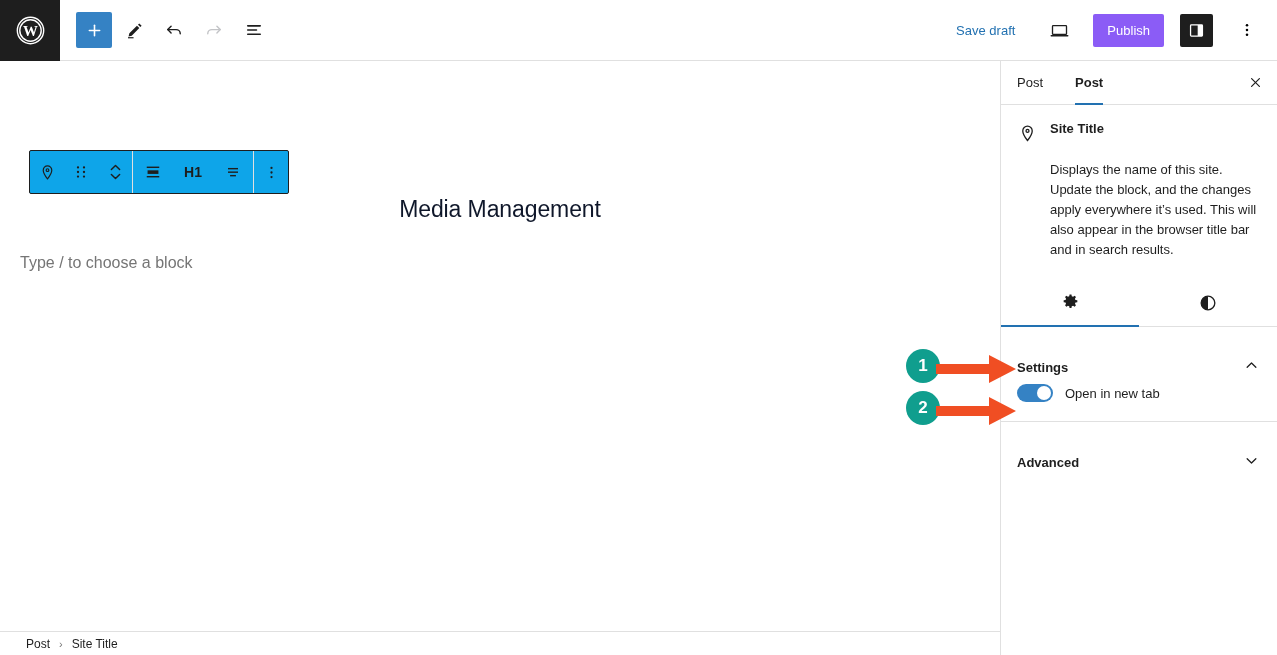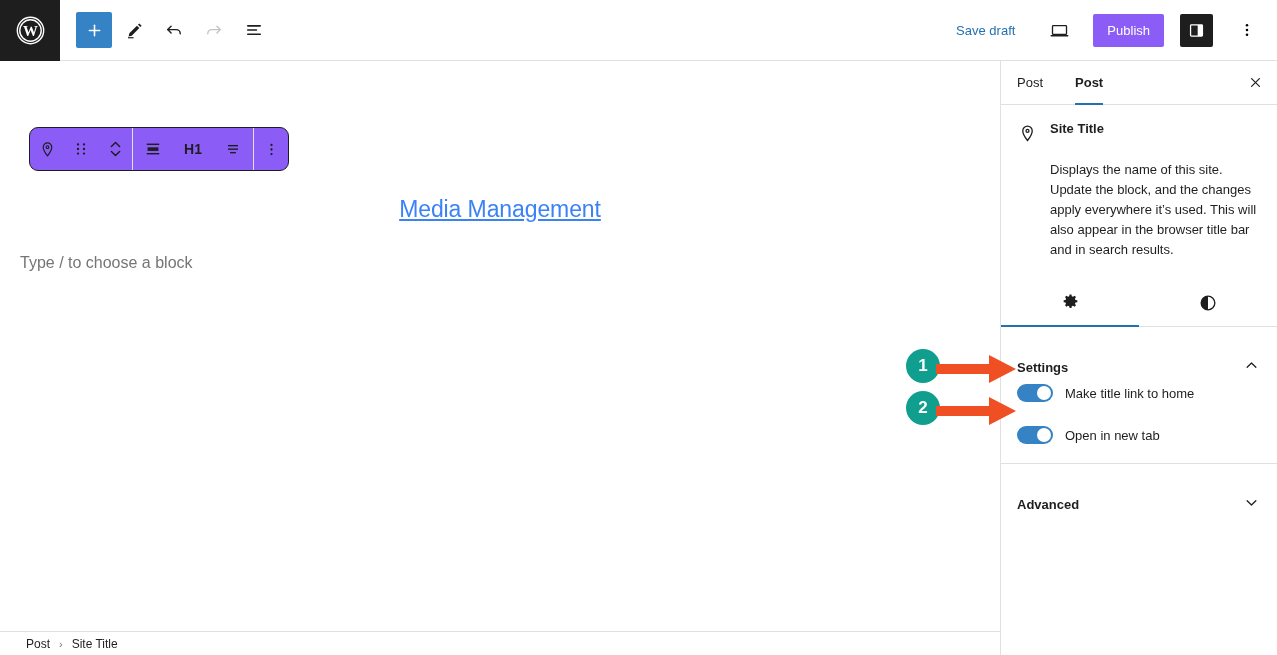--- a/index.html
+++ b/index.html
@@ -62,39 +62,39 @@
     cursor: pointer; display: flex; align-items: center; justify-content: center;
   }
 
   
   .canvas {
     position: absolute; left: 0; top: 61px;
     width: 1000px; height: 570px;
     background: #fff; overflow: hidden;
   }
   .block-toolbar {
-    position: absolute; left: 29px; top: 66px;
+    position: absolute; left: 29px; top: 89px;
     height: 44px; display: flex; align-items: stretch;
-    background: #8b5cf6; border: 1px solid #1e1e1e;
-    border-radius: 9px;
+    background: #0ea5e9; border: 1px solid #1e1e1e;
+    border-radius: 2px;
   }
   .bt-group { display: flex; align-items: center; }
   .bt-sep { width: 1px; background: #e0e0e0; margin: 0; }
   .bt-btn {
     width: 34px; height: 42px; border: none; background: none;
     display: flex; align-items: center; justify-content: center;
     cursor: pointer; color: #1e1e1e; padding: 0;
   }
   .bt-btn.wide { width: 40px; }
   .bt-h1 { font-size: 14px; font-weight: 700; font-family: inherit; }
 
   .post-title {
     position: absolute; left: 0; top: 135px; width: 1000px;
-    text-align: center; font-size: 23px; color: #3b82f6;
-    font-weight: 400; letter-spacing: -0.1px; text-decoration: underline;
+    text-align: center; font-size: 23px; color: #0f172a;
+    font-weight: 400; letter-spacing: -0.1px;
   }
   .block-placeholder {
     position: absolute; left: 20px; top: 193px;
     font-size: 16px; color: #757575;
   }
 
   
   .breadcrumb-bar {
     position: absolute; left: 0; top: 631px;
     width: 1000px; height: 24px;
@@ -376,26 +376,20 @@
 
     <button class="panel-header">
       <span class="panel-title">Settings</span>
       <span class="panel-chevron">
         <svg width="19" height="19" viewBox="0 0 24 24" fill="none" stroke="currentColor" stroke-width="1.6" stroke-linecap="round" stroke-linejoin="round">
           <path d="M6.5 14.2L12 8.8l5.5 5.4"></path>
         </svg>
       </span>
     </button>
 
-    <div class="toggle-row">
-      <button class="toggle">
-        <span class="knob"></span>
-      </button>
-      <span class="toggle-label">Make title link to home</span>
-    </div>
 
     <div class="toggle-row">
       <button class="toggle">
         <span class="knob"></span>
       </button>
       <span class="toggle-label">Open in new tab</span>
     </div>
 
     <div class="panel-divider"></div>
 

